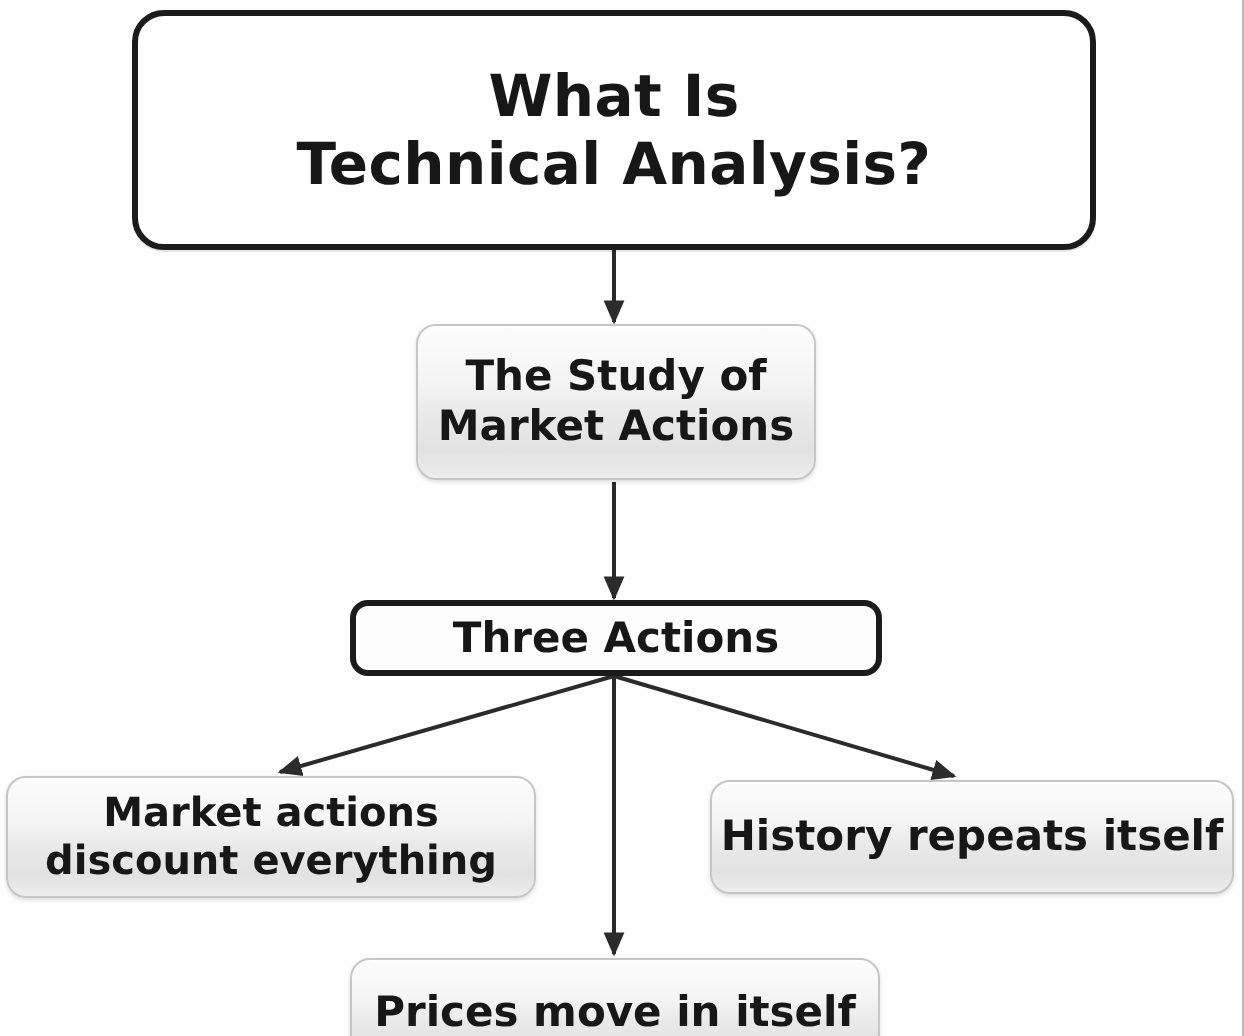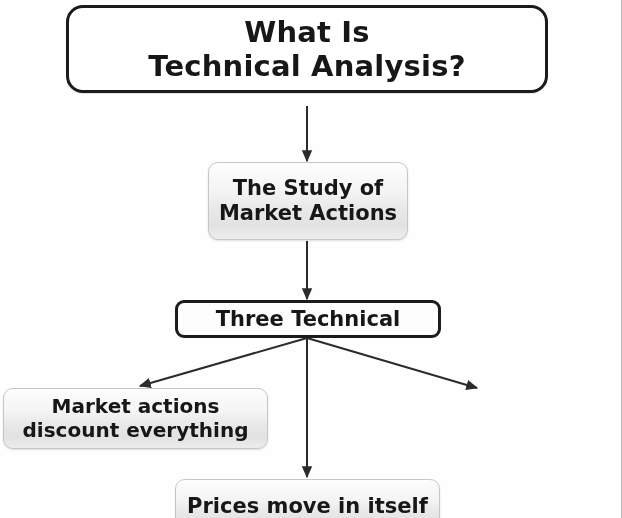--- a/index.html
+++ b/index.html
@@ -70,21 +70,21 @@
                 #ededed 100%);
     border: 1px solid #c6c6c6;
     border-radius: 10px;
     box-shadow: 0 1px 2px rgba(0,0,0,0.13),
                 inset 0 1px 0 rgba(255,255,255,0.95);
   }
   .node--glossy.fs20 { font-size: 20px; }
   .node--glossy.fs21 { font-size: 21px; }
 
   
-  #n-root      { left: 66px;  top: 5px;   width: 482px; height: 88px; border-radius: 17px; }
+  #n-root      { left: 66px;  top: 5px;   width: 482px; height: 120px; }
   #n-study     { left: 208px; top: 162px; width: 200px; height: 78px; }
   #n-premises  { left: 175px; top: 300px; width: 266px; height: 38px; }
   #n-discount  { left: 3px;   top: 388px; width: 265px; height: 61px; }
   #n-history   { left: 355px; top: 390px; width: 262px; height: 57px; }
   #n-trends    { left: 175px; top: 479px; width: 265px; height: 55px; }
 </style>
 </head>
 <body>
 
 <div id="canvas">
@@ -111,26 +111,29 @@
     <span>What Is
 Technical Analysis?</span>
   </div>
 
   <div id="n-study" class="node node--glossy fs21">
     <span>The Study of
 Market Actions</span>
   </div>
 
   <div id="n-premises" class="node node--outline">
-    <span>Three Technical</span>
+    <span>Three Actions</span>
   </div>
 
   <div id="n-discount" class="node node--glossy fs20">
     <span>Market actions
 discount everything</span>
   </div>
 
+  <div id="n-history" class="node node--glossy fs21">
+    <span>History repeats itself</span>
+  </div>
 
   <div id="n-trends" class="node node--glossy fs21">
     <span>Prices move in itself</span>
   </div>
 
 </div>
 
 </body></html>

